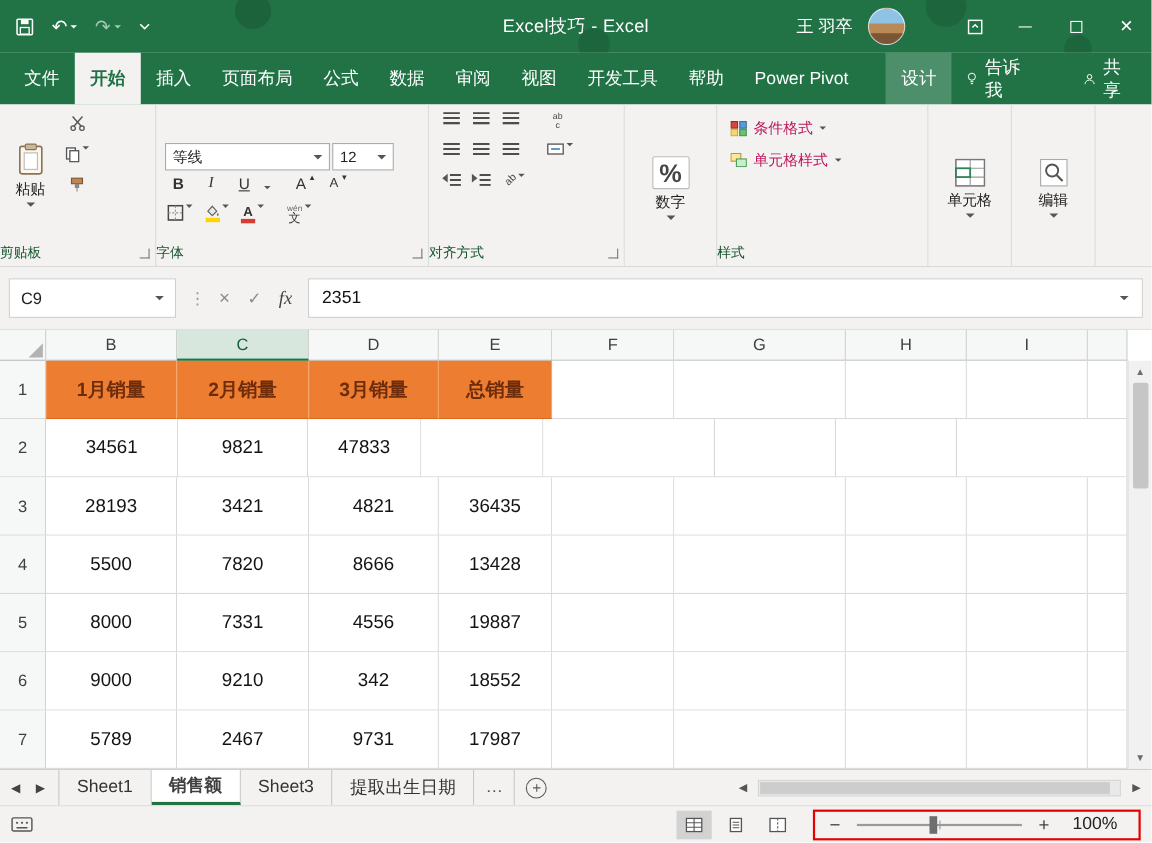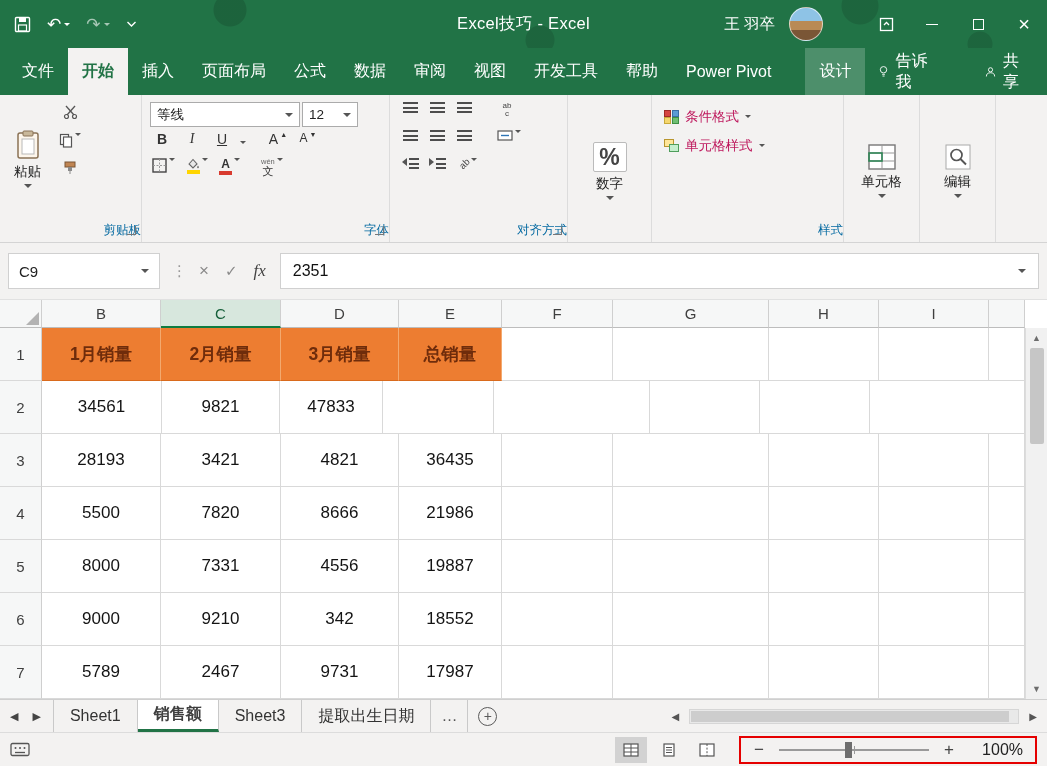--- a/index.html
+++ b/index.html
@@ -40,25 +40,25 @@
   .rtab { display:flex; align-items:center; padding:0 14px; white-space:nowrap; }
   .rtab.active { background:#f3f2f1; color:#217346; font-weight:600; }
   .rtab.contextual { background:rgba(255,255,255,.20); margin-left:20px; }
   .tellme { margin-left:auto; display:flex; align-items:center; gap:7px; padding:0 14px; }
   .share { display:flex; align-items:center; gap:7px; padding:0 16px; margin-left:26px; margin-right:6px; }
 
   
   .ribbon { position:absolute; top:95px; left:0; width:100%; height:148px; background:#f3f2f1; border-bottom:1px solid #d4d4d4; display:flex; }
   .rgroup { border-right:1px solid #dcdcdc; display:flex; flex-direction:column; position:relative; }
   .rg-content { flex:1; display:flex; padding:7px 8px 2px; }
-  .rg-label { height:24px; display:flex; align-items:center; justify-content:flex-end; font-size:12.5px; color:#0369a1; }
+  .rg-label { height:24px; display:flex; align-items:center; justify-content:flex-start; font-size:12.5px; color:#14532d; }
   .launcher { position:absolute; right:5px; bottom:7px; width:9px; height:9px; border-right:1.4px solid #777; border-bottom:1.4px solid #777; }
   .bigbtn { display:flex; flex-direction:column; align-items:center; justify-content:center; gap:3px; font-size:13.5px; color:#222; padding:2px 6px; }
   .smallbtn { min-width:24px; height:23px; display:flex; align-items:flex-start; justify-content:center; gap:2px; font-size:13.5px; color:#333; padding:0 2px; }
-  .fontcol { display:flex; flex-direction:column; gap:1px; }
+  .fontcol { display:flex; flex-direction:column; gap:1px;margin-top:28px; }
   .fontrow { display:flex; align-items:center; gap:2px; }
   .combo { height:25px; border:1px solid #ababab; background:#fff; display:flex; align-items:center; padding:0 6px; font-size:13.5px; color:#222; gap:6px; }
   .combo .tri { margin-left:auto; }
   .b-label { font-weight:bold; font-size:14px; }
   .i-label { font-style:italic; font-family:"Liberation Serif","DejaVu Serif",serif; font-size:14px; }
   .u-label { text-decoration:underline; font-size:14px; }
   .colorbar { display:flex; flex-direction:column; align-items:center; line-height:1; }
   .colorbar .bar { width:13px; height:3.5px; margin-top:1px; }
   .phon { display:flex; flex-direction:column; align-items:center; line-height:1; font-size:11px; color:#333; }
   .phon .py { font-size:7.5px; color:#666; }
@@ -116,21 +116,21 @@
   
   .statusbar { position:absolute; top:732px; left:0; width:100%; height:34px; background:#f3f2f1; border-top:1px solid #dcdcdc; display:flex; align-items:center; padding:0 10px; }
   .sb-right { margin-left:auto; display:flex; align-items:center; gap:6px; }
   .viewbtn { width:32px; height:26px; display:flex; align-items:center; justify-content:center; }
   .viewbtn.active { background:#d2d2d2; }
   .zoomwrap { display:flex; align-items:center; gap:12px; border:2.5px solid #e50000; padding:2px 12px 2px 10px; margin-left:10px; }
   .zbtn { font-size:17px; color:#444; width:16px; text-align:center; }
   .ztrack { width:150px; height:2px; background:#9a9a9a; position:relative; }
   .ztick { position:absolute; left:50%; top:-3px; width:1px; height:8px; background:#9a9a9a; }
   .zthumb { position:absolute; left:44%; top:-7px; width:7px; height:16px; background:#6e6e6e; }
-  .zoomtext { font-size:16px; color:#222; margin-left:6px; min-width:48px; text-align:right; }
+  .zoomtext { font-size:16px; color:#222; margin-left:6px; min-width:48px; text-align:left; }
 </style>
 </head>
 <body>
 
 <div class="screen">
 
   <div class="titlebar">
     <div class="qat">
       <span class="btn">
         <svg width="17" height="17" viewBox="0 0 17 17">
@@ -511,21 +511,21 @@
       <div class="cell cw-h"></div>
       <div class="cell cw-i"></div>
       <div class="cell cw-j"></div>
     </div>
 
     <div class="grow">
       <div class="rh">4</div>
       <div class="cell cw-b">5500</div>
       <div class="cell cw-c">7820</div>
       <div class="cell cw-d">8666</div>
-      <div class="cell cw-e">21986</div>
+      <div class="cell cw-e">13428</div>
       <div class="cell cw-f"></div>
       <div class="cell cw-g"></div>
       <div class="cell cw-h"></div>
       <div class="cell cw-i"></div>
       <div class="cell cw-j"></div>
     </div>
 
     <div class="grow">
       <div class="rh">5</div>
       <div class="cell cw-b">8000</div>

